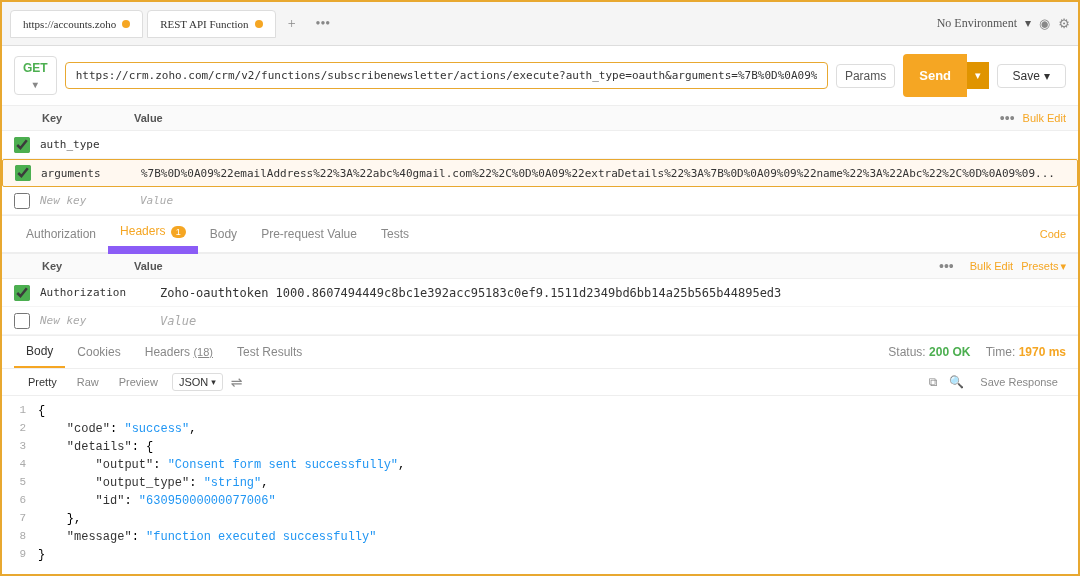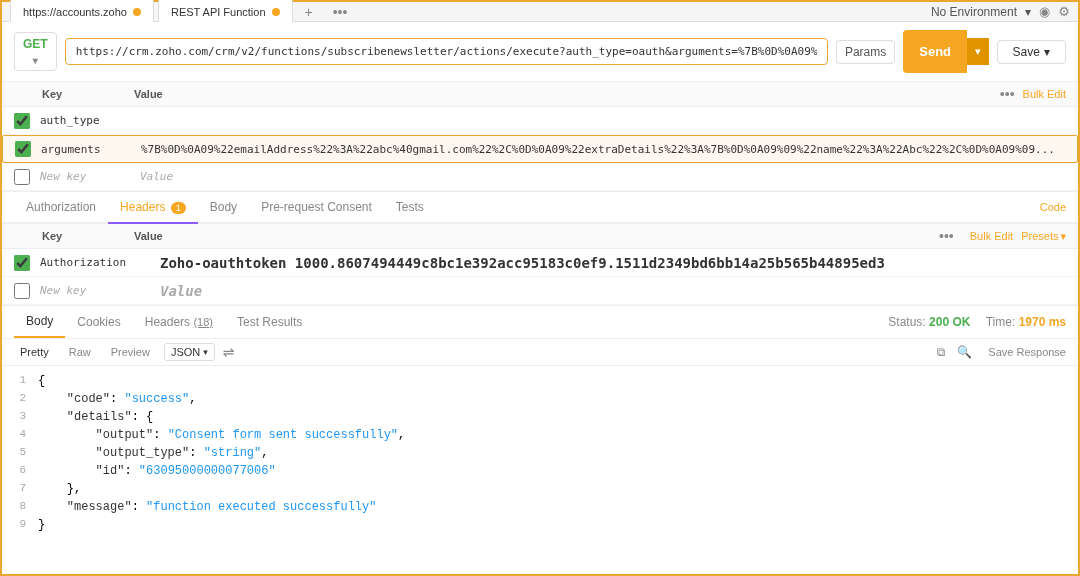--- a/index.html
+++ b/index.html
@@ -1,21 +1,21 @@
 <!DOCTYPE html>
 <html><head>
   <meta charset="utf-8">
   <style>
     * { box-sizing: border-box; margin: 0; padding: 0; }
     body { font-family: -apple-system, BlinkMacSystemFont, 'Segoe UI', sans-serif; font-size: 12px; background: #f0f0f0; width: 1080px; height: 576px; overflow: hidden; }
     
     .app-container { width: 1080px; height: 576px; background: #fff; border: 2px solid #e8a830; display: flex; flex-direction: column; }
     
     
-    .tab-bar { background: #f5f5f5; display: flex; align-items: center; height: 20px; padding: 0 8px; border-bottom: 1px solid #ddd; gap: 4px; }
+    .tab-bar { background: #f5f5f5; display: flex; align-items: center; height: 44px; padding: 0 8px; border-bottom: 1px solid #ddd; gap: 4px; font-family: Liberation Serif, serif; }
     .tab { display: flex; align-items: center; background: #fff; border: 1px solid #ddd; border-radius: 4px 4px 0 0; padding: 4px 12px; height: 28px; gap: 6px; font-size: 11px; color: #333; cursor: pointer; }
     .tab-dot { width: 8px; height: 8px; border-radius: 50%; background: #f5a623; flex-shrink: 0; }
     .tab-dot.orange { background: #f5a623; }
     .tab-plus { font-size: 14px; color: #888; cursor: pointer; padding: 4px 8px; }
     .tab-more { font-size: 14px; color: #888; cursor: pointer; padding: 4px 8px; }
     .tab-spacer { flex: 1; }
     .env-selector { display: flex; align-items: center; gap: 8px; font-size: 12px; color: #555; }
     
     
     .url-bar { display: flex; align-items: center; padding: 8px 12px; gap: 8px; border-bottom: 1px solid #eee; background: #fff; }
@@ -38,47 +38,47 @@
     
     .param-row { display: flex; align-items: center; padding: 5px 12px; border-bottom: 1px solid #f5f5f5; min-height: 28px; }
     .param-checkbox { width: 16px; height: 16px; margin-right: 10px; accent-color: #4CAF50; }
     .param-key { width: 100px; font-size: 11px; color: #333; font-family: monospace; }
     .param-value { flex: 1; font-size: 11px; color: #333; font-family: monospace; overflow: hidden; text-overflow: ellipsis; white-space: nowrap; }
     .new-key { color: #aaa; font-size: 11px; font-style: italic; }
     
     
     .tabs-nav { display: flex; align-items: center; padding: 0 12px; border-bottom: 2px solid #eee; background: #fff; }
     .tab-nav-item { padding: 8px 12px; font-size: 12px; color: #888; cursor: pointer; position: relative; }
-    .tab-nav-item.active { color: #f5a623; border-bottom: 2px solid #8b5cf6; margin-bottom: -2px; }
+    .tab-nav-item.active { color: #f5a623; border-bottom: 8px solid #8b5cf6; margin-bottom: -2px; }
     .tab-nav-item .badge { background: #f5a623; color: #fff; border-radius: 8px; padding: 1px 5px; font-size: 9px; margin-left: 2px; }
     .code-link { margin-left: auto; color: #f5a623; font-size: 11px; cursor: pointer; }
     
     
     .headers-section { background: #fff; border-bottom: 1px solid #eee; }
     .headers-table-header { display: flex; align-items: center; padding: 4px 12px; background: #fafafa; border-bottom: 1px solid #eee; }
     .headers-bulk-area { display: flex; align-items: center; gap: 8px; margin-left: auto; }
     .headers-bulk-btn { color: #f5a623; font-size: 11px; cursor: pointer; }
     .presets-btn { color: #f5a623; font-size: 11px; cursor: pointer; display: flex; align-items: center; gap: 2px; }
     
     .header-row { display: flex; align-items: center; padding: 5px 12px; border-bottom: 1px solid #f5f5f5; min-height: 28px; }
     .header-key { width: 120px; font-size: 11px; color: #333; font-family: monospace; }
-    .header-value { flex: 1; font-size: 14px; color: #333; font-family: monospace; overflow: hidden; text-overflow: ellipsis; white-space: nowrap; font-weight: bold; }
+    .header-value { flex: 1; font-size: 12px; color: #333; font-family: monospace; overflow: hidden; text-overflow: ellipsis; white-space: nowrap; }
     
     
     .response-tabs { display: flex; align-items: center; padding: 0 12px; border-bottom: 1px solid #eee; background: #fff; }
     .response-tab { padding: 8px 12px; font-size: 12px; color: #888; cursor: pointer; }
     .response-tab.active { color: #333; border-bottom: 2px solid #f5a623; }
     .response-tab .badge-num { color: #888; font-size: 11px; text-decoration: underline; }
     .status-info { margin-left: auto; font-size: 12px; color: #888; }
     .status-ok { color: #4CAF50; font-weight: 600; }
     .time-val { color: #f5a623; font-weight: 600; }
     
     
     .response-body { flex: 1; background: #fff; display: flex; flex-direction: column; overflow: hidden; }
-    .response-format-bar { display: flex; align-items: center; padding: 4px 12px; border-bottom: 1px solid #eee; gap: 8px; }
+    .response-format-bar { display: flex; align-items: center; padding: 4px 20px; border-bottom: 1px solid #eee; gap: 8px; }
     .format-btn { font-size: 11px; color: #888; cursor: pointer; padding: 2px 6px; }
     .format-btn.active { color: #333; }
     .format-select { font-size: 11px; color: #333; display: flex; align-items: center; gap: 3px; cursor: pointer; border: 1px solid #ddd; border-radius: 3px; padding: 2px 6px; }
     .format-arrow-icon { font-size: 9px; }
     .wrap-icon { font-size: 14px; color: #888; cursor: pointer; }
     .copy-icon { font-size: 12px; color: #888; cursor: pointer; margin-left: auto; }
     .search-icon-btn { font-size: 12px; color: #888; cursor: pointer; margin-left: 4px; }
     .save-response-btn { font-size: 11px; color: #888; cursor: pointer; margin-left: 8px; }
     
     .code-area { flex: 1; overflow-y: auto; padding: 8px 0; font-family: 'Courier New', monospace; font-size: 12px; background: #fff; }
@@ -160,21 +160,21 @@
       <span>Authorization</span>
     </div>
     <div class="tab-nav-item active">
       <span>Headers</span>
       <span class="badge">1</span>
     </div>
     <div class="tab-nav-item">
       <span>Body</span>
     </div>
     <div class="tab-nav-item">
-      <span>Pre-request Consent</span>
+      <span>Pre-request Value</span>
     </div>
     <div class="tab-nav-item">
       <span>Tests</span>
     </div>
     <span class="code-link">Code</span>
   </div>
 
   <div class="headers-section">
     <div class="headers-table-header">
       <span class="col-key">Key</span>

